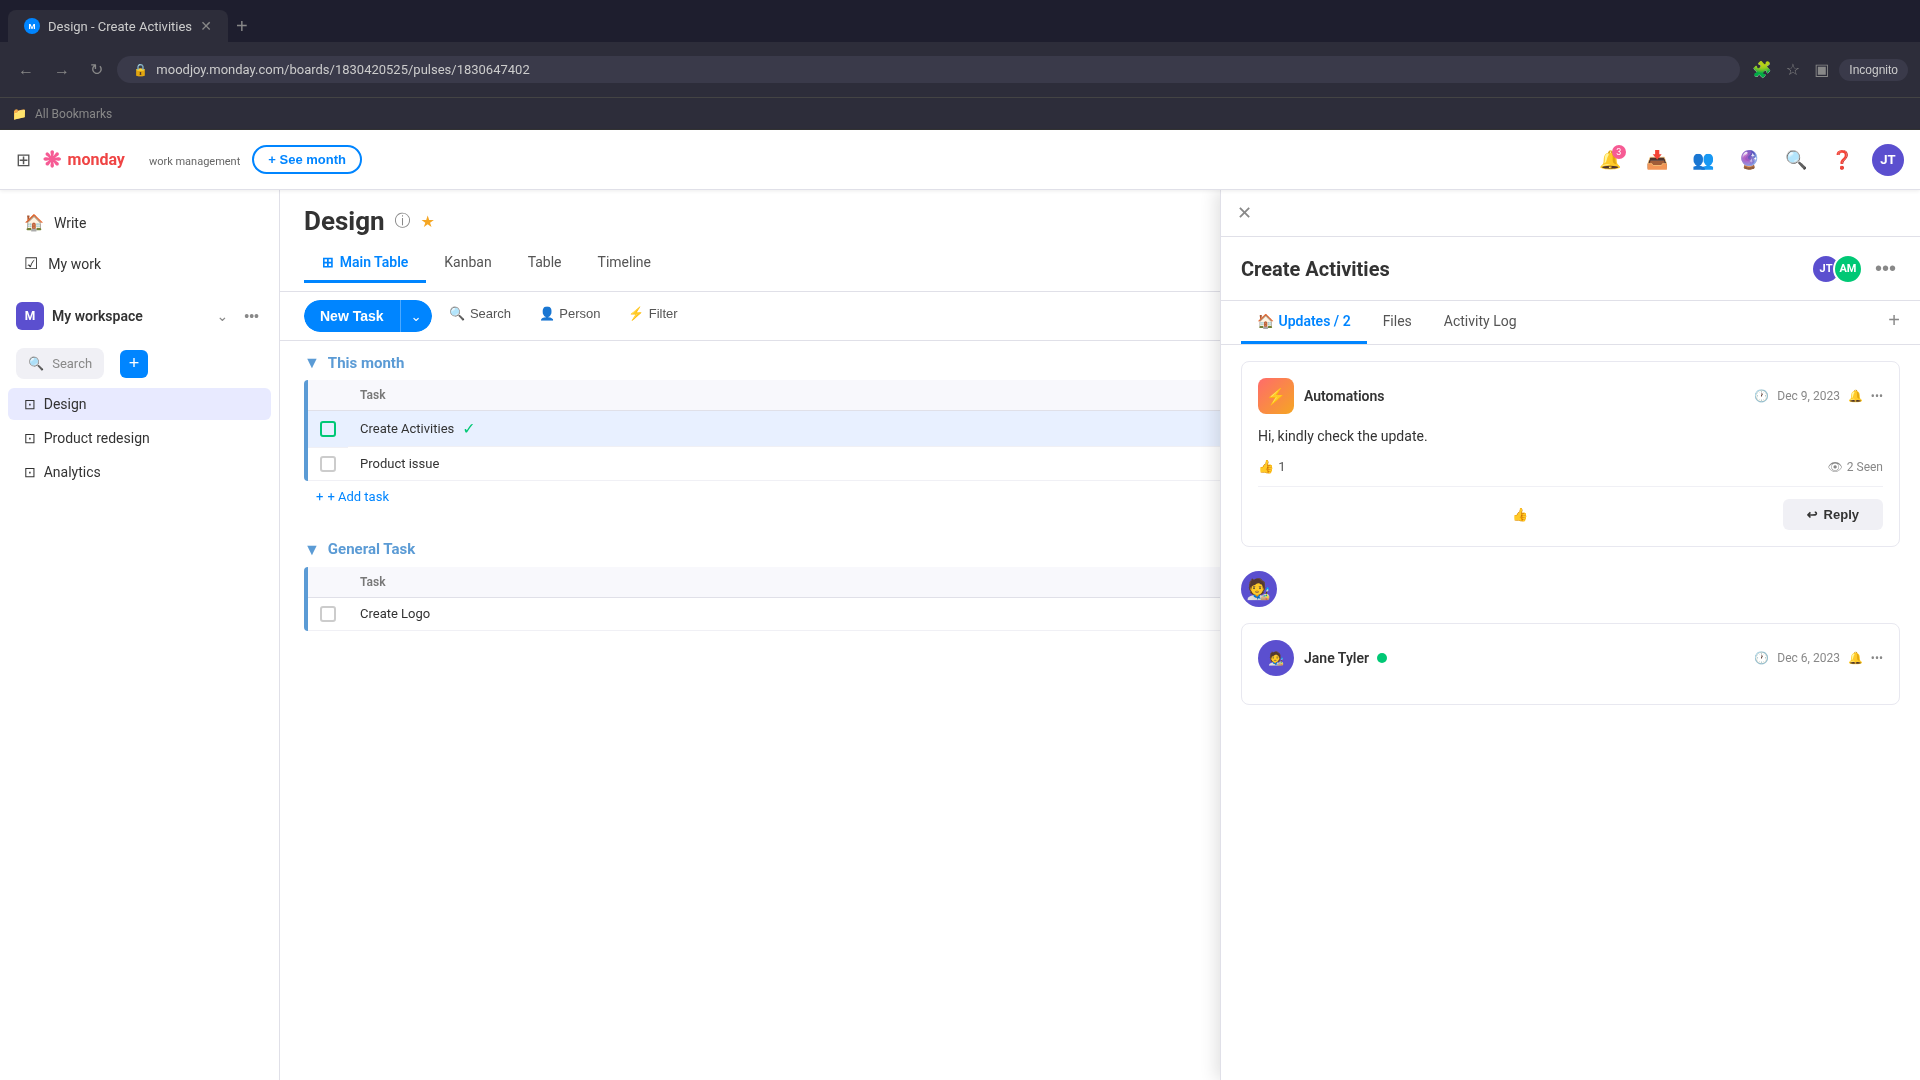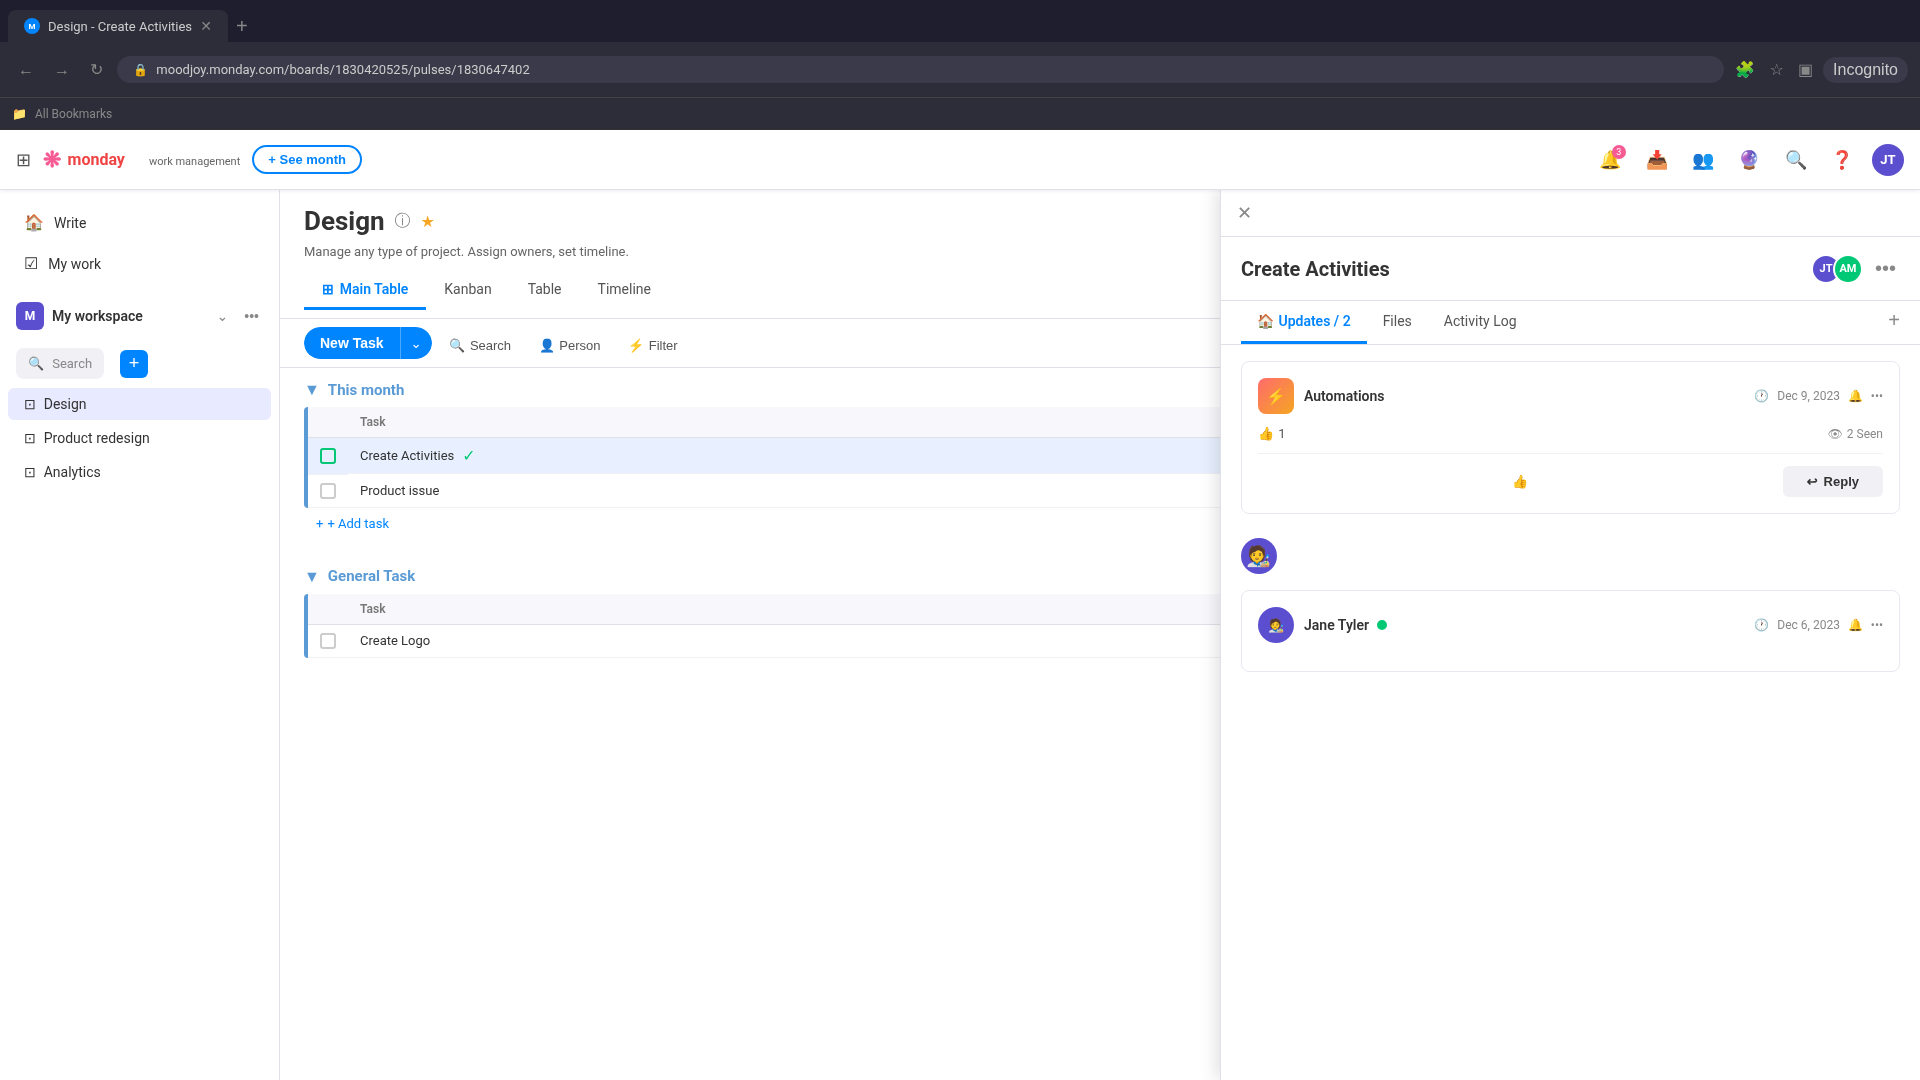--- a/index.html
+++ b/index.html
@@ -11,21 +11,21 @@
     .browser-tab { background: #2d2d3a; border-radius: 8px 8px 0 0; padding: 8px 16px; display: flex; align-items: center; gap: 8px; color: #ccc; font-size: 13px; min-width: 220px; }
     .browser-tab .favicon { width: 16px; height: 16px; border-radius: 50%; background: #0085ff; display: flex; align-items: center; justify-content: center; color: white; font-size: 8px; font-weight: bold; }
     .tab-close { margin-left: auto; color: #888; cursor: pointer; font-size: 14px; }
     .tab-new { background: transparent; border: none; color: #888; font-size: 20px; cursor: pointer; padding: 4px 8px; }
     .browser-toolbar { background: #2d2d3a; height: 56px; display: flex; align-items: center; padding: 0 12px; gap: 8px; border-bottom: 1px solid #444; }
     .nav-btn { background: transparent; border: none; color: #888; cursor: pointer; font-size: 16px; padding: 4px 6px; }
     .address-bar { flex: 1; background: #3a3a4a; border-radius: 20px; padding: 6px 16px; color: #ccc; font-size: 13px; display: flex; align-items: center; gap: 8px; }
     .address-bar .lock { color: #888; font-size: 12px; }
     .toolbar-actions { display: flex; align-items: center; gap: 6px; }
     .toolbar-icon { color: #888; font-size: 16px; cursor: pointer; padding: 4px; }
-    .incognito-btn { background: #3a3a4a; color: #ccc; border: none; border-radius: 16px; padding: 4px 10px; font-size: 16px; cursor: pointer; display: flex; align-items: center; gap: 4px; }
+    .incognito-btn { background: #3a3a4a; color: #ccc; border: none; border-radius: 16px; padding: 4px 10px; font-size: 12px; cursor: pointer; display: flex; align-items: center; gap: 4px; }
     .bookmarks-bar { background: #2d2d3a; height: 32px; display: flex; align-items: center; padding: 0 12px; border-bottom: 1px solid #333; font-size: 12px; color: #888; gap: 8px; }
 
     
     .app-topnav { position: absolute; top: 130px; left: 0; right: 0; height: 60px; background: #fff; display: flex; align-items: center; padding: 0 16px; gap: 12px; border-bottom: 1px solid #e0e0e8; z-index: 100; box-shadow: 0 1px 4px rgba(0,0,0,0.08); }
     .app-grid-icon { color: #555; font-size: 18px; cursor: pointer; }
     .app-logo { display: flex; align-items: center; gap: 6px; }
     .logo-icon { color: #f65b94; font-size: 22px; font-weight: 900; }
     .see-plans-btn { background: transparent; border: 2px solid #0085ff; color: #0085ff; border-radius: 20px; padding: 5px 14px; font-size: 13px; cursor: pointer; font-weight: 600; display: flex; align-items: center; gap: 4px; }
     .topnav-spacer { flex: 1; }
     .topnav-icon { color: #555; font-size: 18px; cursor: pointer; padding: 6px; position: relative; }
@@ -54,21 +54,21 @@
     .content-area { flex: 1; display: flex; flex-direction: column; overflow: hidden; background: #fff; }
     .content-header { padding: 16px 24px 8px; border-bottom: 1px solid #e0e0e8; }
     .board-title-row { display: flex; align-items: center; gap: 10px; margin-bottom: 8px; }
     .board-title { font-size: 26px; font-weight: 700; color: #333; }
     .board-info-icon { color: #888; cursor: pointer; }
     .board-star { color: #f5a623; cursor: pointer; }
     .board-description { font-size: 13px; color: #666; margin-bottom: 12px; }
     .board-tabs { display: flex; gap: 0; border-bottom: none; }
     .board-tab { padding: 10px 18px; font-size: 14px; color: #555; cursor: pointer; border-bottom: 3px solid transparent; display: flex; align-items: center; gap: 6px; }
     .board-tab.active { color: #0085ff; border-bottom: 3px solid #0085ff; font-weight: 600; }
-    .board-toolbar { display: flex; align-items: flex-end; gap: 8px; padding: 8px 24px; border-bottom: 1px solid #e0e0e8; }
+    .board-toolbar { display: flex; align-items: flex-start; gap: 8px; padding: 8px 24px; border-bottom: 1px solid #e0e0e8; }
     .new-task-btn { background: #0085ff; color: white; border: none; border-radius: 20px; padding: 8px 16px; font-size: 14px; cursor: pointer; font-weight: 600; display: flex; align-items: center; gap: 6px; }
     .new-task-dropdown { background: #0085ff; color: white; border: none; border-left: 1px solid rgba(255,255,255,0.3); border-radius: 0 20px 20px 0; padding: 8px 10px; cursor: pointer; }
     .toolbar-btn { background: transparent; border: none; color: #555; font-size: 13px; cursor: pointer; padding: 6px 10px; border-radius: 6px; display: flex; align-items: center; gap: 4px; }
 
     
     .table-area { flex: 1; overflow-y: auto; padding: 0; }
     .section-header { display: flex; align-items: center; gap: 8px; padding: 12px 24px 8px; }
     .section-chevron { color: #5b9bd5; cursor: pointer; }
     .section-title { color: #5b9bd5; font-weight: 700; font-size: 15px; }
     .task-table { width: 100%; border-collapse: collapse; }
@@ -214,21 +214,20 @@
     </div>
   </div>
 
   <div class="content-area" style="position:relative;">
     <div class="content-header">
       <div class="board-title-row">
         <span class="board-title">Design</span>
         <span class="board-info-icon">ⓘ</span>
         <span class="board-star">★</span>
       </div>
-      <div class="board-description">Manage any type of project. Assign owners, set timeline.</div>
       <div class="board-tabs">
         <div class="board-tab active">
           <span>⊞</span>
           <span>Main Table</span>
         </div>
         <div class="board-tab">
           <span>Kanban</span>
         </div>
         <div class="board-tab">
           <span>Table</span>
@@ -368,20 +367,21 @@
             <div>
               <div class="update-author">Automations</div>
             </div>
             <div class="update-meta">
               <span>🕐</span>
               <span>Dec 9, 2023</span>
               <span>🔔</span>
               <span>•••</span>
             </div>
           </div>
+          <div class="update-body">Hi, kindly check the update.</div>
           <div class="update-footer">
             <div class="reaction">
               <span>👍</span>
               <span>1</span>
             </div>
             <div class="seen-count">
               <span>👁</span>
               <span>2 Seen</span>
             </div>
           </div>

